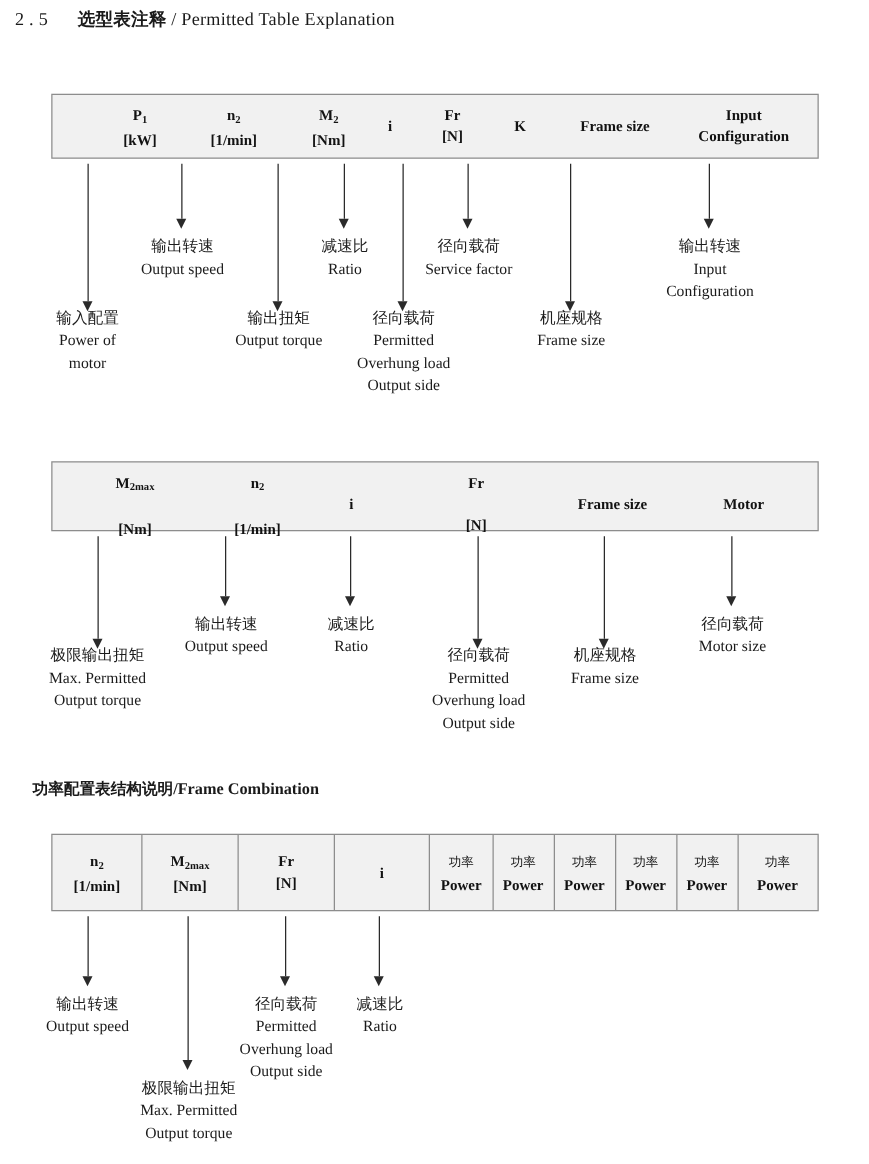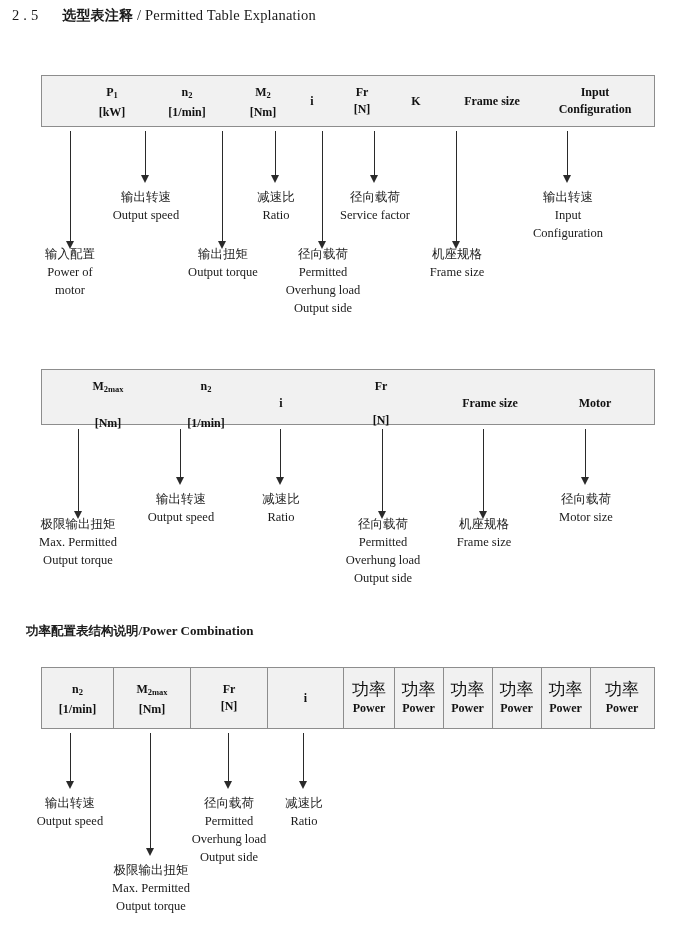--- a/index.html
+++ b/index.html
@@ -70,23 +70,23 @@
     font-size: 12px;
     line-height: 17px;
     color: #121212;
     white-space: nowrap;
   }
   .hdr-cell .sub {
     font-size: 8.5px;
     vertical-align: -2px;
   }
   .hdr-cell .cn {
-    font-family: Liberation Serif, serif;
+    font-family: Liberation Mono, monospace;
     font-weight: normal;
-    font-size: 17px;
+    font-size: 10px;
   }
   .vrule {
     position: absolute;
     width: 1px;
     background: #8d8d8d;
   }
 
   
   .arrow {
     position: absolute;
@@ -317,21 +317,21 @@
   <div class="lbl" style="left:484px; top:515px;">
     <span class="cn">机座规格</span>
     <span class="en">Frame size</span>
   </div>
   <div class="lbl" style="left:586px; top:490px;">
     <span class="cn">径向载荷</span>
     <span class="en">Motor size</span>
   </div>
 
   <div class="sec-title" style="top:623px">
-    <span class="cn">功率配置表结构说明</span><span class="en">/</span><span class="en">Power Combination</span>
+    <span class="cn">功率配置表结构说明</span><span class="en">/</span><span class="en">Frame Combination</span>
   </div>
 
   <div class="tbl" style="left:41px; top:667px; width:614px; height:62px;">
 
     <div class="vrule" style="left:71px;  top:0; height:60px;"></div>
     <div class="vrule" style="left:148px; top:0; height:60px;"></div>
     <div class="vrule" style="left:225px; top:0; height:60px;"></div>
     <div class="vrule" style="left:301px; top:0; height:60px;"></div>
     <div class="vrule" style="left:352px; top:0; height:60px;"></div>
     <div class="vrule" style="left:401px; top:0; height:60px;"></div>

